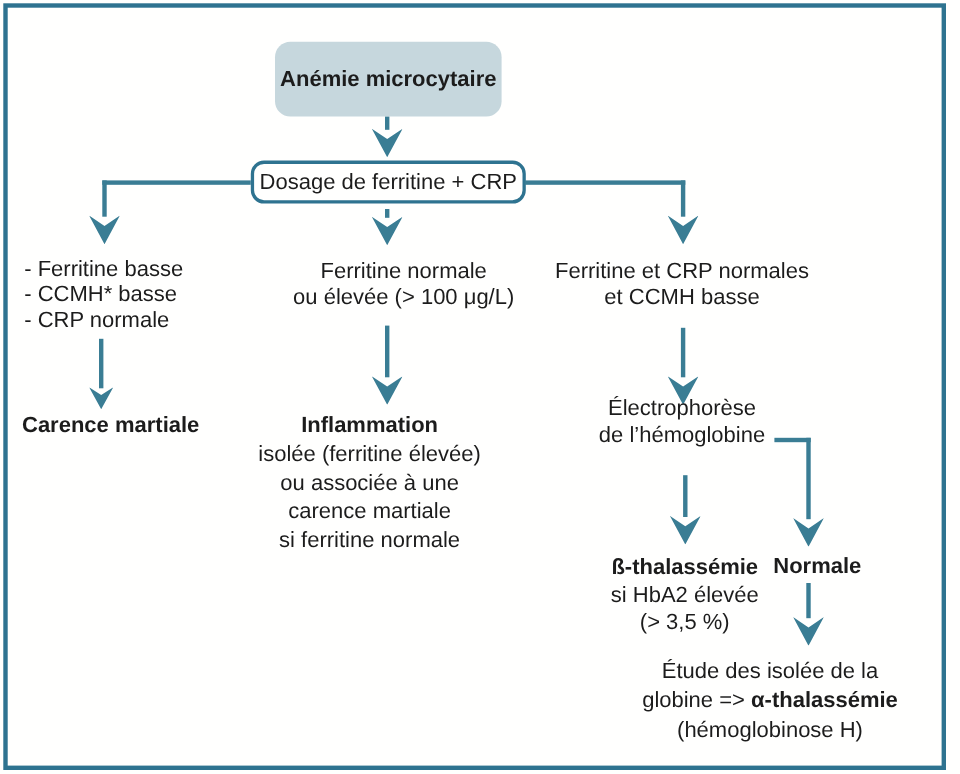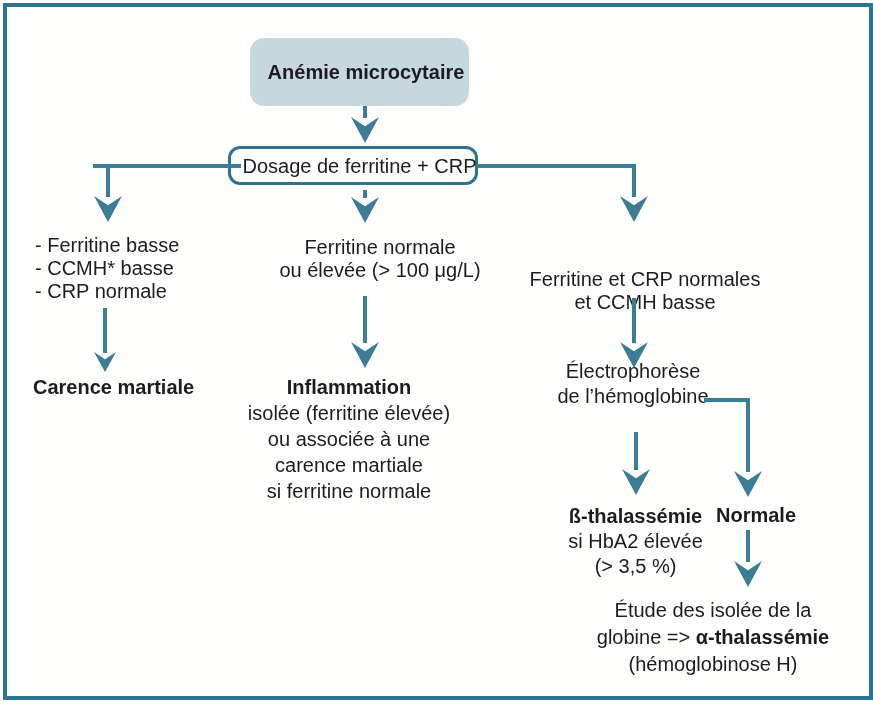--- a/index.html
+++ b/index.html
@@ -12,21 +12,21 @@
   html,body{margin:0;padding:0;background:#fff;}
   #canvas{
     position:relative;width:873px;height:704px;background:var(--paper);
     font-family:"Liberation Sans","DejaVu Sans",sans-serif;color:var(--ink);
     font-size:20px;overflow:hidden;
   }
   .frame{
     position:absolute;left:3px;top:3px;width:849px;height:689px;
     border:4px solid var(--frame);background:var(--paper);
   }
-  .abs{position:absolute;padding-left:13px;}
+  .abs{position:absolute;}
   .nowrap{white-space:nowrap;}
   .ctr{text-align:center;}
   .b{font-weight:bold;}
   
   .start-box{
     left:250px;top:38px;width:206px;height:68px;background:var(--box-fill);
     border-radius:14px;display:flex;flex-direction:column;justify-content:center;
     text-align:center;font-weight:bold;line-height:27px;
   }
   
@@ -91,21 +91,21 @@
     <div class="nowrap">- Ferritine basse</div>
     <div class="nowrap">- CCMH* basse</div>
     <div class="nowrap">- CRP normale</div>
   </div>
 
   <div class="abs ctr lh23" style="left:245px;top:236px;width:244px;">
     <div class="nowrap">Ferritine normale</div>
     <div class="nowrap">ou élevée (&gt; 100 μg/L)</div>
   </div>
 
-  <div class="abs ctr lh23" style="left:510px;top:236px;width:244px;margin-top:32px;">
+  <div class="abs ctr lh23" style="left:498px;top:236px;width:244px;">
     <div class="nowrap">Ferritine et CRP normales</div>
     <div class="nowrap">et CCMH basse</div>
   </div>
 
   <div class="abs arrow sm" style="left:81px;top:308px;height:64px;">
     <div class="shaft"></div>
     <div class="head"></div>
   </div>
   <div class="abs arrow" style="left:338px;top:296px;height:72px;">
     <div class="shaft"></div>

